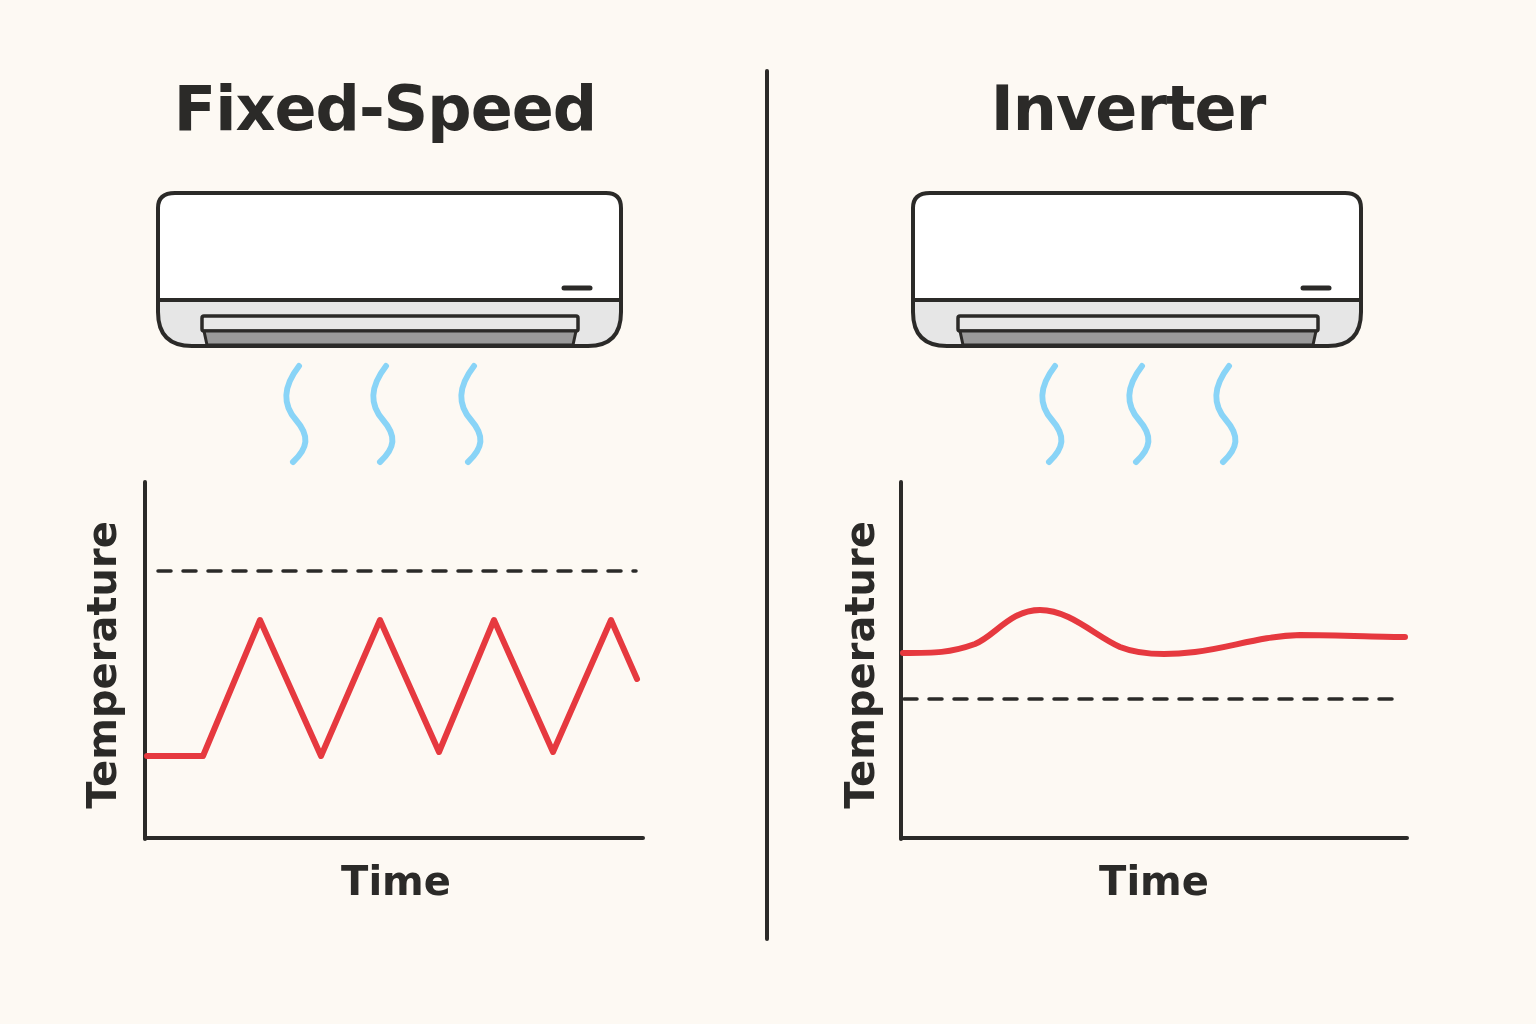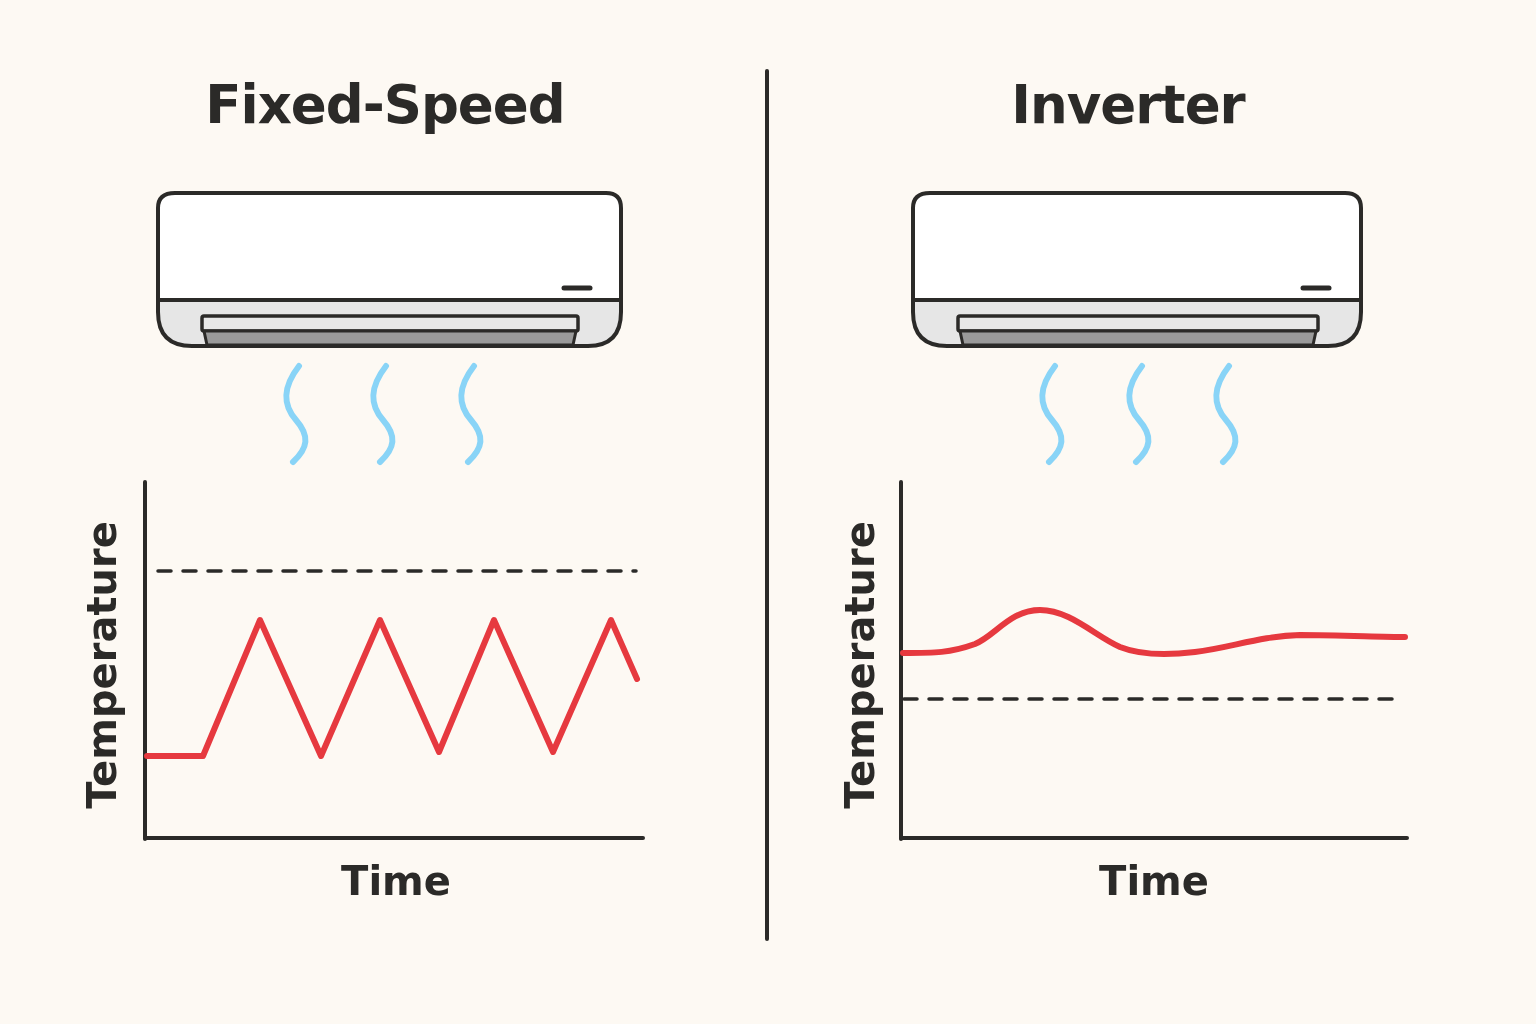--- a/index.html
+++ b/index.html
@@ -7,21 +7,21 @@
       width: 1536px; height: 1024px;
       background: #fdf9f3;
       position: relative;
       overflow: hidden;
       font-family: "DejaVu Sans", sans-serif;
       color: #2b2a28;
     }
     .panel-title {
       position: absolute;
       top: 78px;
-      font-size: 53px;
+      font-size: 62px;
       font-weight: bold;
       letter-spacing: -1px;
       text-align: center;
       color: #2b2a28;
       line-height: 1;
     }
     #title-left { left: 150px; width: 470px; }
     #title-right { left: 900px; width: 456px; }
     .divider {
       position: absolute;

